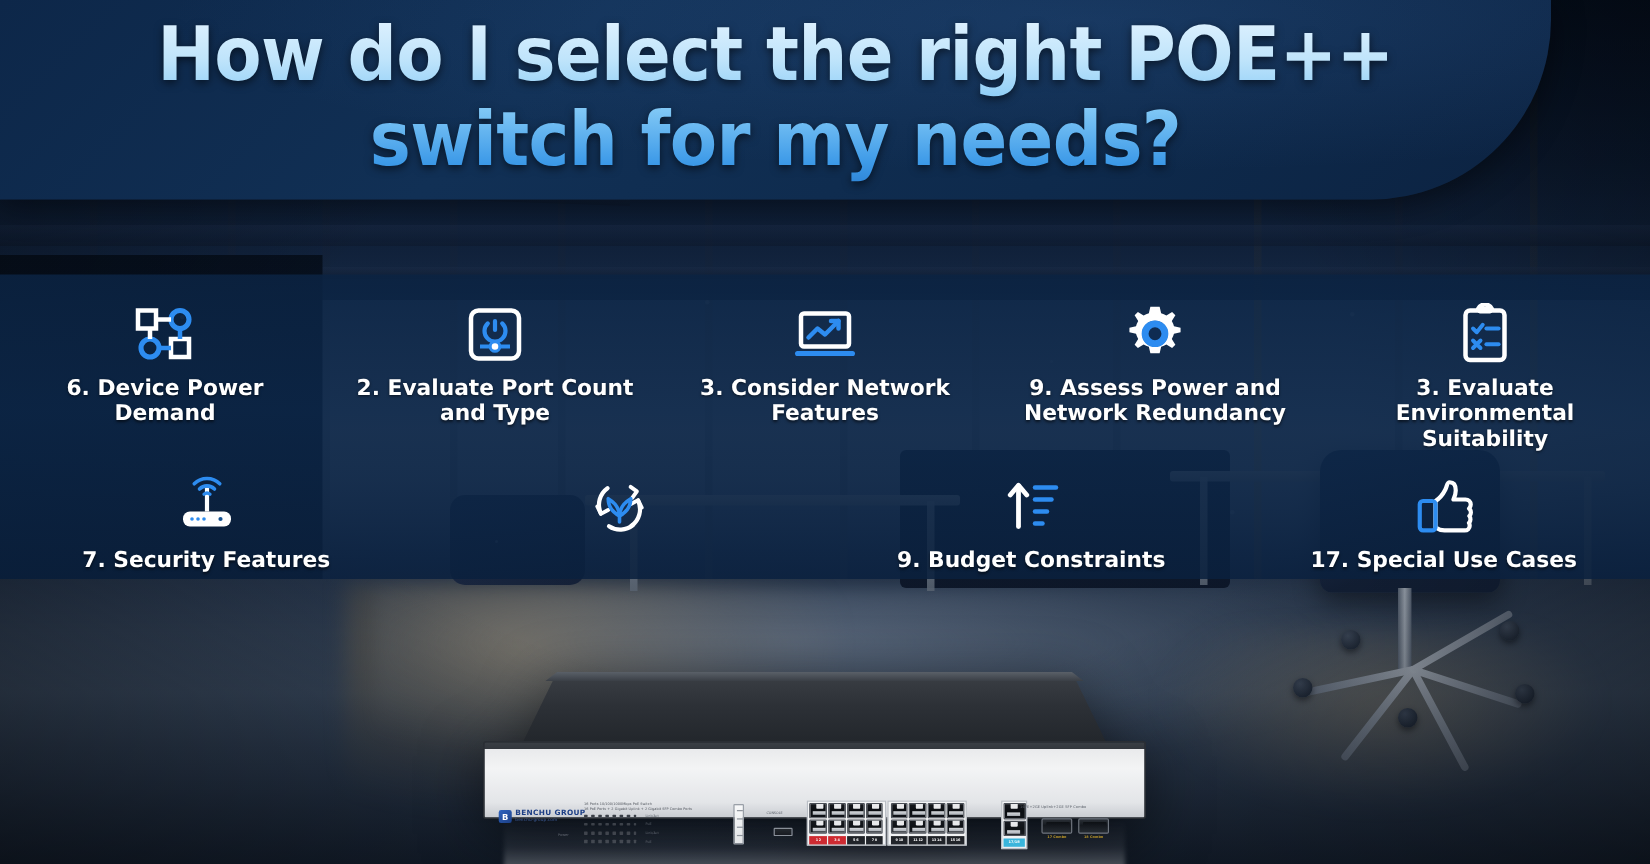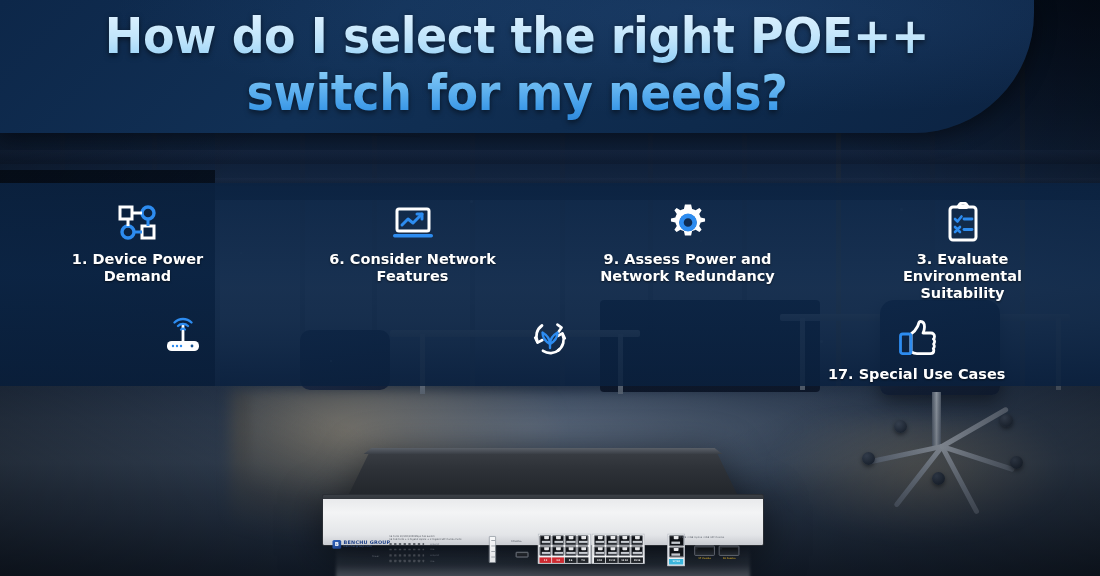--- a/index.html
+++ b/index.html
@@ -438,34 +438,46 @@
             <rect x="3" y="4" width="12" height="12" fill="none" stroke="#ffffff" stroke-width="3"></rect>
             <circle cx="31" cy="10" r="6" fill="none" stroke="#2d8cf0" stroke-width="3.4"></circle>
             <circle cx="11" cy="29" r="6" fill="none" stroke="#2d8cf0" stroke-width="3.4"></circle>
             <rect x="25" y="23" width="12" height="12" fill="none" stroke="#ffffff" stroke-width="3"></rect>
             <line x1="15" y1="10" x2="25" y2="10" stroke="#ffffff" stroke-width="3"></line>
             <line x1="31" y1="16" x2="31" y2="23" stroke="#2d8cf0" stroke-width="3"></line>
             <line x1="11" y1="16" x2="11" y2="23" stroke="#ffffff" stroke-width="3"></line>
             <line x1="17" y1="29" x2="25" y2="29" stroke="#2d8cf0" stroke-width="3"></line>
           </svg>
         </div>
-        <div class="step-label">1. Device Power Demand</div>
-      </div>
-
+        <div class="step-label">6. Device Power Demand</div>
+      </div>
+
+      <div class="step">
+        <div class="step-icon">
+          <svg width="40" height="40" viewBox="0 0 40 40">
+            <rect x="4" y="4" width="32" height="32" rx="5" fill="none" stroke="#ffffff" stroke-width="3"></rect>
+            <path d="M20 11 L20 17" stroke="#2d8cf0" stroke-width="2.8" stroke-linecap="round"></path>
+            <path d="M15.2 12.6 A7 7 0 1 0 24.8 12.6" fill="none" stroke="#2d8cf0" stroke-width="2.8" stroke-linecap="round"></path>
+            <line x1="10" y1="28" x2="30" y2="28" stroke="#2d8cf0" stroke-width="2.6"></line>
+            <circle cx="20" cy="28" r="3.2" fill="#ffffff" stroke="#2d8cf0" stroke-width="2"></circle>
+          </svg>
+        </div>
+        <div class="step-label">2. Evaluate Port Count and Type</div>
+      </div>
 
       <div class="step">
         <div class="step-icon">
           <svg width="46" height="40" viewBox="0 0 46 40">
             <rect x="7" y="6" width="32" height="22" rx="2" fill="none" stroke="#ffffff" stroke-width="3"></rect>
             <polyline points="12,22 18,16 23,20 32,11" fill="none" stroke="#2d8cf0" stroke-width="3" stroke-linecap="round" stroke-linejoin="round"></polyline>
             <polyline points="27,11 32,11 32,16" fill="none" stroke="#2d8cf0" stroke-width="3" stroke-linecap="round" stroke-linejoin="round"></polyline>
             <rect x="3" y="31" width="40" height="3.4" rx="1.7" fill="#2d8cf0"></rect>
           </svg>
         </div>
-        <div class="step-label">6. Consider Network Features</div>
+        <div class="step-label">3. Consider Network Features</div>
       </div>
 
       <div class="step">
         <div class="step-icon">
           <svg width="42" height="42" viewBox="0 0 42 42">
             <path fill="#ffffff" d="M21 2.5 l3.1 0 1.0 4.4 a14.6 14.6 0 0 1 3.5 1.45 l3.8-2.4 2.2 2.2 -2.4 3.8 a14.6 14.6 0 0 1 1.45 3.5 l4.4 1.0 0 3.1 -4.4 1.0 a14.6 14.6 0 0 1 -1.45 3.5 l2.4 3.8 -2.2 2.2 -3.8-2.4 a14.6 14.6 0 0 1 -3.5 1.45 l-1.0 4.4 -3.1 0 -3.1 0 -1.0-4.4 a14.6 14.6 0 0 1 -3.5-1.45 l-3.8 2.4 -2.2-2.2 2.4-3.8 a14.6 14.6 0 0 1 -1.45-3.5 l-4.4-1.0 0-3.1 4.4-1.0 a14.6 14.6 0 0 1 1.45-3.5 l-2.4-3.8 2.2-2.2 3.8 2.4 a14.6 14.6 0 0 1 3.5-1.45 l1.0-4.4 z"></path>
             <circle cx="21" cy="20.5" r="8.6" fill="#0f2c52"></circle>
             <circle cx="21" cy="20.5" r="6.6" fill="none" stroke="#2d8cf0" stroke-width="4.6"></circle>
           </svg>
         </div>
@@ -498,38 +510,52 @@
             <path d="M19 9 a7 7 0 0 1 10 0" fill="none" stroke="#2d8cf0" stroke-width="2.4" stroke-linecap="round"></path>
             <path d="M15.5 5.5 a12 12 0 0 1 17 0" fill="none" stroke="#2d8cf0" stroke-width="2.4" stroke-linecap="round"></path>
             <path d="M22 12.5 a3.2 3.2 0 0 1 4 0" fill="none" stroke="#2d8cf0" stroke-width="2.2" stroke-linecap="round"></path>
             <rect x="8" y="24" width="32" height="10" rx="4.6" fill="#ffffff"></rect>
             <circle cx="14" cy="29" r="1.2" fill="#2d8cf0"></circle>
             <circle cx="18" cy="29" r="1.2" fill="#2d8cf0"></circle>
             <circle cx="22" cy="29" r="1.2" fill="#2d8cf0"></circle>
             <circle cx="33" cy="29" r="1.4" fill="#14508f"></circle>
           </svg>
         </div>
+        <div class="step-label">7. Security Features</div>
       </div>
 
       <div class="step">
         <div class="step-icon">
           <svg width="42" height="42" viewBox="0 0 42 42">
             <path d="M8.5 25 A13.5 13.5 0 0 1 13 8.5" fill="none" stroke="#ffffff" stroke-width="2.8" stroke-linecap="round"></path>
             <polyline points="6.2,20.6 8.6,25.6 13.4,23" fill="none" stroke="#ffffff" stroke-width="2.6" stroke-linecap="round" stroke-linejoin="round"></polyline>
             <path d="M33.5 17 A13.5 13.5 0 0 1 29 33.5" fill="none" stroke="#ffffff" stroke-width="2.8" stroke-linecap="round"></path>
             <polyline points="35.8,21.4 33.4,16.4 28.6,19" fill="none" stroke="#ffffff" stroke-width="2.6" stroke-linecap="round" stroke-linejoin="round"></polyline>
             <path d="M14 33.8 A13.5 13.5 0 0 0 30 33" fill="none" stroke="#ffffff" stroke-width="2.8" stroke-linecap="round"></path>
             <polyline points="28.4,7.6 32.6,10.6 29.6,14.8" fill="none" stroke="#ffffff" stroke-width="2.6" stroke-linecap="round" stroke-linejoin="round"></polyline>
             <path d="M21 27 C21 20 16 17 13.5 15.5 C13.5 21 16.5 24.5 21 27 Z" fill="none" stroke="#2d8cf0" stroke-width="2.4" stroke-linejoin="round"></path>
             <path d="M21 27 C21 20 26 17 28.5 15.5 C28.5 21 25.5 24.5 21 27 Z" fill="none" stroke="#2d8cf0" stroke-width="2.4" stroke-linejoin="round"></path>
             <line x1="21" y1="27" x2="21" y2="31" stroke="#2d8cf0" stroke-width="2.4" stroke-linecap="round"></line>
           </svg>
         </div>
       </div>
 
+      <div class="step">
+        <div class="step-icon">
+          <svg width="44" height="42" viewBox="0 0 44 42">
+            <line x1="13" y1="34" x2="13" y2="7" stroke="#ffffff" stroke-width="3.2" stroke-linecap="round"></line>
+            <polyline points="7.5,13 13,6.5 18.5,13" fill="none" stroke="#ffffff" stroke-width="3.2" stroke-linecap="round" stroke-linejoin="round"></polyline>
+            <line x1="24" y1="8" x2="38" y2="8" stroke="#2d8cf0" stroke-width="3" stroke-linecap="round"></line>
+            <line x1="24" y1="16" x2="35" y2="16" stroke="#2d8cf0" stroke-width="3" stroke-linecap="round"></line>
+            <line x1="24" y1="24" x2="32" y2="24" stroke="#2d8cf0" stroke-width="3" stroke-linecap="round"></line>
+            <line x1="24" y1="32" x2="29" y2="32" stroke="#2d8cf0" stroke-width="3" stroke-linecap="round"></line>
+          </svg>
+        </div>
+        <div class="step-label">9. Budget Constraints</div>
+      </div>
 
       <div class="step">
         <div class="step-icon">
           <svg width="44" height="42" viewBox="0 0 44 42">
             <path d="M16 17 C16 17 20 14.5 22.5 9.5 C24 6.5 23.5 4.5 25.5 4.5 C28 4.5 29.5 6.5 29.5 10 C29.5 12.8 28 16 28 16 L36 16 C38 16 39.5 17.5 39.5 19.4 C39.5 21 38.4 22 38.4 22 C39.3 22.7 39.6 23.6 39.6 24.6 C39.6 26 38.6 27 38.6 27 C39.2 27.7 39.3 28.5 39.3 29.3 C39.3 30.6 38.3 31.6 38.3 31.6 C38.7 32.2 38.8 32.9 38.8 33.5 C38.8 35.3 37.4 36.6 35.4 36.6 L22 36.6 C19 36.6 16 34.6 16 34.6 Z" fill="none" stroke="#ffffff" stroke-width="2.8" stroke-linejoin="round"></path>
             <rect x="5.5" y="17" width="10.5" height="19.6" rx="2.2" fill="none" stroke="#2d8cf0" stroke-width="2.8"></rect>
           </svg>
         </div>
         <div class="step-label">17. Special Use Cases</div>
       </div>

